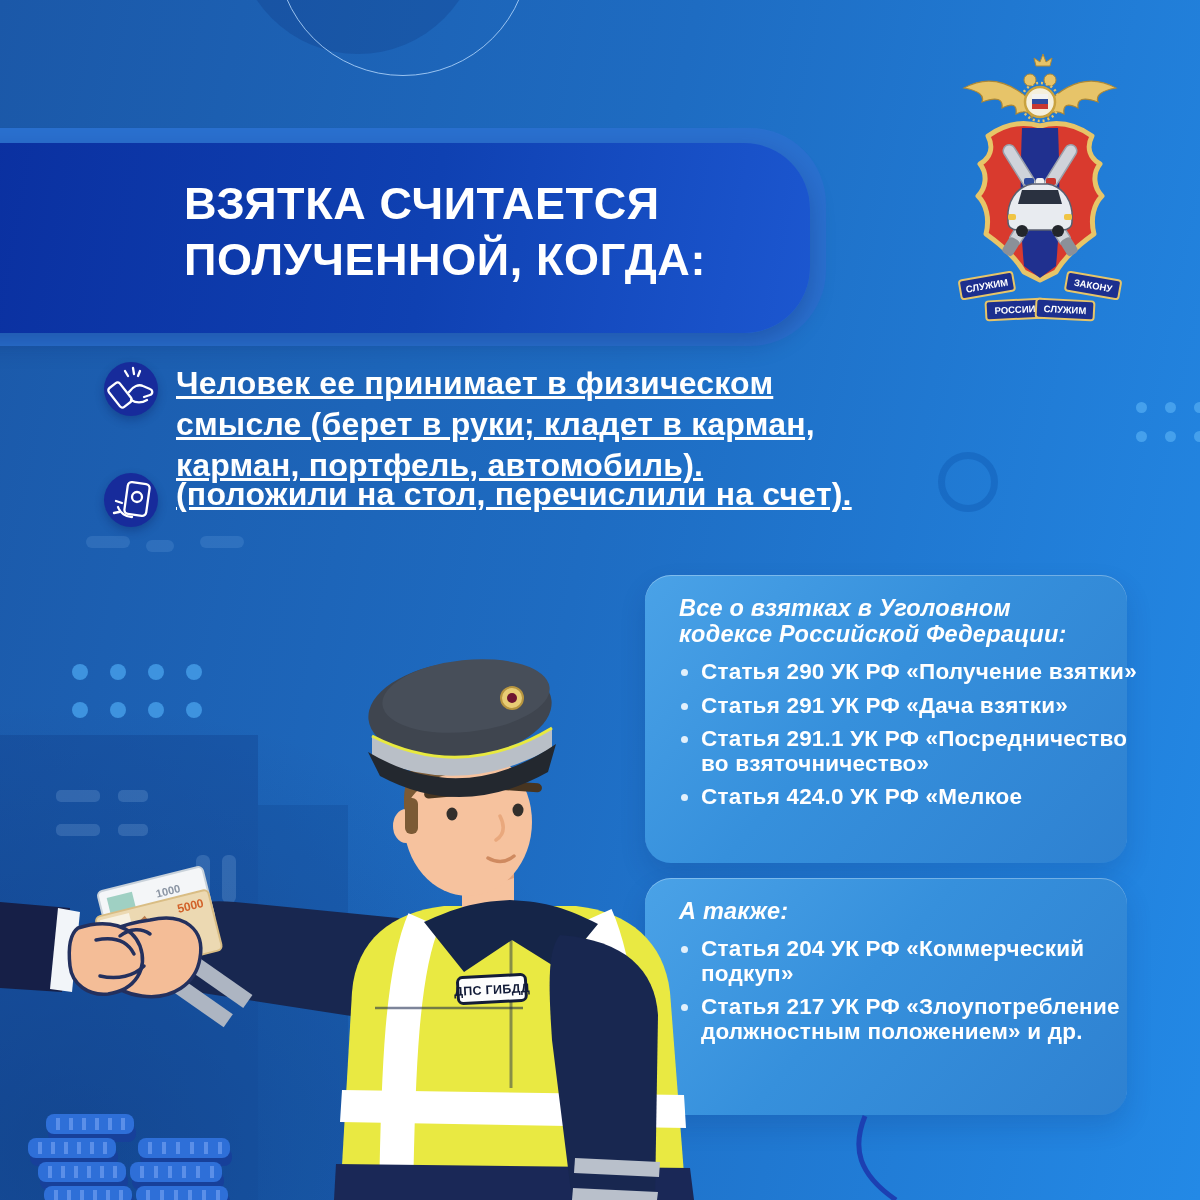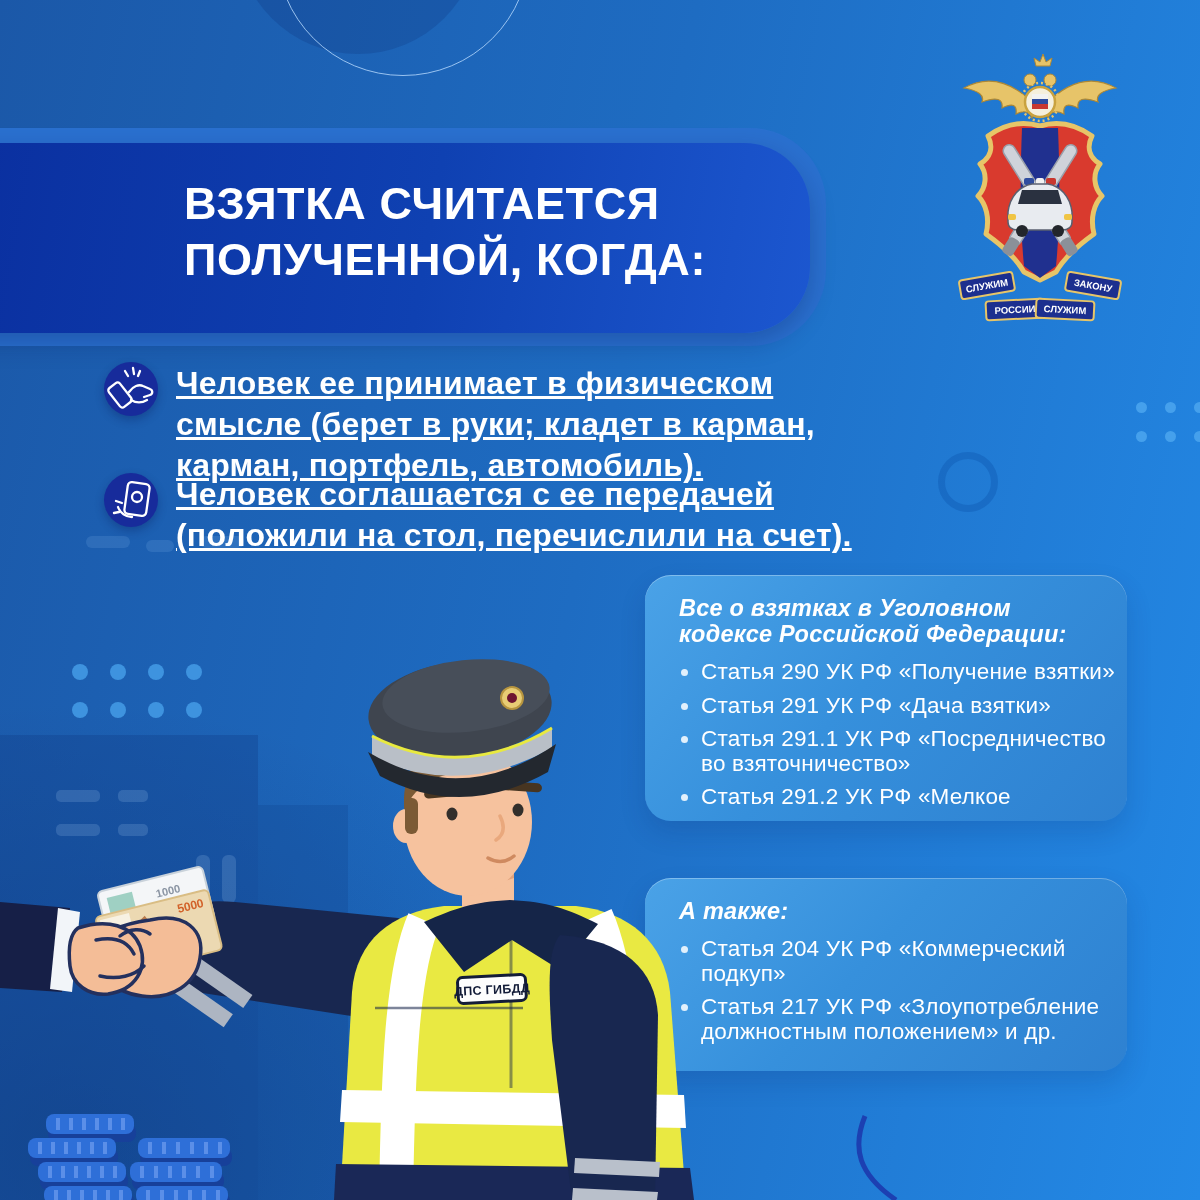--- a/index.html
+++ b/index.html
@@ -27,27 +27,27 @@
   .title{position:absolute;left:214px;top:33px;font-size:45px;line-height:56px;font-weight:700;letter-spacing:.6px;white-space:nowrap;margin-left:12px;}
   
   .intro-icon{position:absolute;width:54px;height:54px;border-radius:50%;background:#172b9b;
     display:flex;align-items:center;justify-content:center;box-shadow:0 4px 10px rgba(5,20,80,.30);}
   .intro-text{position:absolute;left:176px;font-size:32px;line-height:41px;font-weight:700;letter-spacing:.2px;text-decoration:underline;}
   .intro-text .line{white-space:nowrap;}
   
   .card{position:absolute;left:645px;width:482px;border-radius:26px;box-sizing:border-box;padding:20px 34px;
     background:linear-gradient(132deg,#4aa2e7 0%,#3690dc 45%,#2e81d1 100%);
     box-shadow:inset 0 1px 0 rgba(255,255,255,.30), 0 12px 26px rgba(10,40,100,.16);}
-  #card1{top:575px;height:246px;}
-  #card2{top:878px;height:193px;}
+  #card1{top:575px;height:288px;}
+  #card2{top:878px;height:237px;}
   .card-heading{font-style:italic;font-weight:700;font-size:23.5px;line-height:26px;letter-spacing:.2px;margin-bottom:13px;}
   .card-heading .line{white-space:nowrap;}
   .card-item{display:flex;margin-bottom:9px;}
   .card-item .dot{flex:none;width:7px;height:7px;border-radius:50%;background:#eaf4fd;margin:9px 13px 0 2px;opacity:.95;}
-  .card-item .txt{font-weight:400;font-size:22.5px;line-height:24.5px;letter-spacing:.2px;}
+  .card-item .txt{font-weight:700;font-size:22.5px;line-height:24.5px;letter-spacing:.2px;}
   .card-item .txt .line{white-space:nowrap;}
   svg text{font-family:"Liberation Sans",sans-serif;}
 </style>
 </head>
 <body>
 
 <div class="poster nosel">
 
   <div class="circle-fill-top"></div>
   <div class="circle-outline-top"></div>
@@ -162,21 +162,20 @@
     <svg width="54" height="54" viewBox="0 0 54 54">
       <g stroke="#fff" stroke-width="2.3" fill="none" stroke-linecap="round" stroke-linejoin="round">
         <rect x="22" y="10" width="22" height="32" rx="4" transform="rotate(8 33 26)"></rect>
         <circle cx="33" cy="24" r="5"></circle>
         <path d="M14 34 c2 6 8 10 14 10"></path>
         <path d="M12 28 l6 2 M10 40 l5 -1"></path>
       </g>
     </svg>
   </div>
   <div class="intro-text" style="top:474px;">
-    <div class="line">Человек соглашается с ее передачей</div>
     <div class="line">(положили на стол, перечислили на счет).</div>
   </div>
 
   <div class="card" id="card1">
     <div class="card-heading">
       <div class="line">Все о взятках в Уголовном</div>
       <div class="line">кодексе Российской Федерации:</div>
     </div>
     <div class="card-item">
       <div class="dot"></div>
@@ -193,21 +192,21 @@
     <div class="card-item">
       <div class="dot"></div>
       <div class="txt">
         <div class="line">Статья 291.1 УК РФ «Посредничество</div>
         <div class="line">во взяточничество»</div>
       </div>
     </div>
     <div class="card-item">
       <div class="dot"></div>
       <div class="txt">
-        <div class="line">Статья 291.2 УК РФ «Мелкое</div>
+        <div class="line">Статья 424.0 УК РФ «Мелкое</div>
       </div>
     </div>
   </div>
 
   <div class="card" id="card2">
     <div class="card-heading">
       <div class="line">А также:</div>
     </div>
     <div class="card-item">
       <div class="dot"></div>

